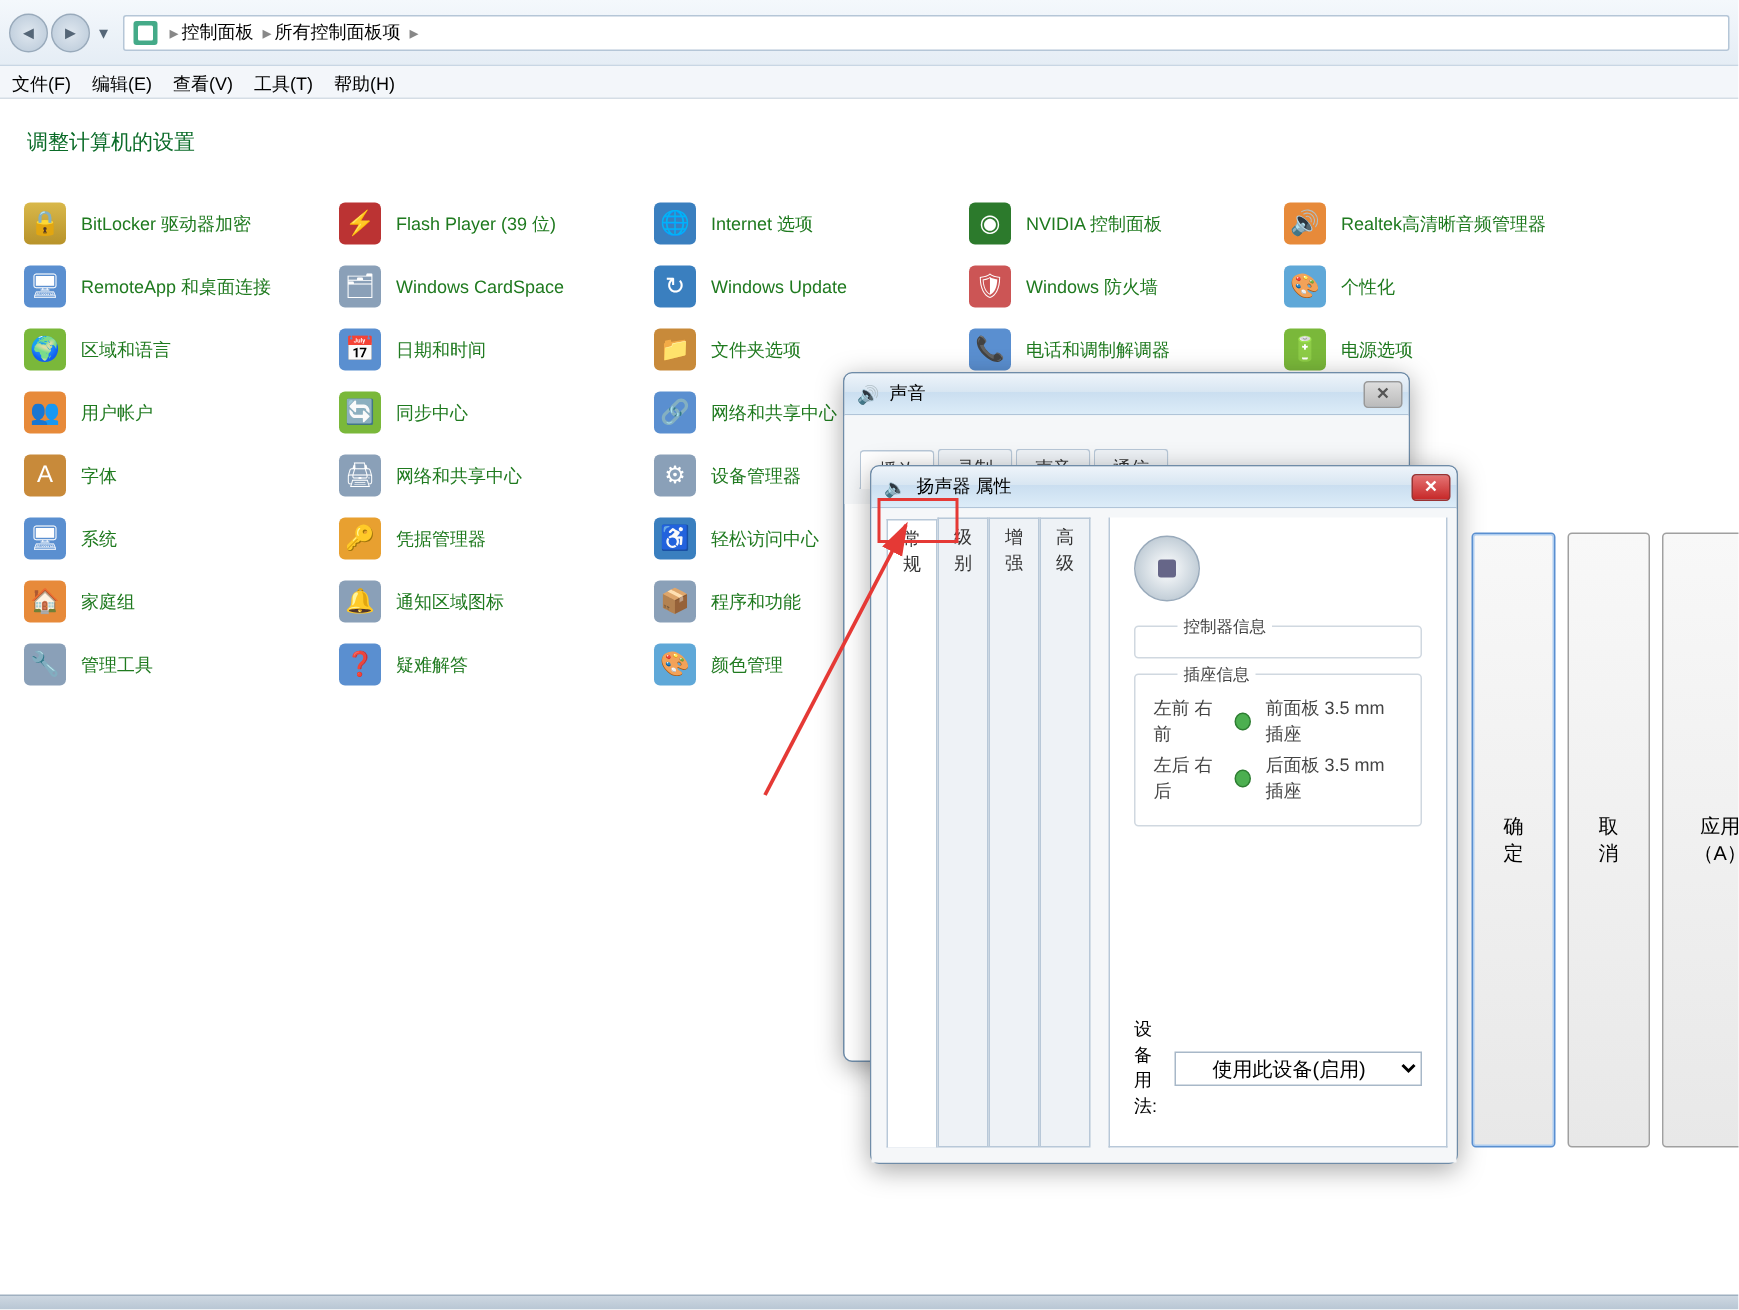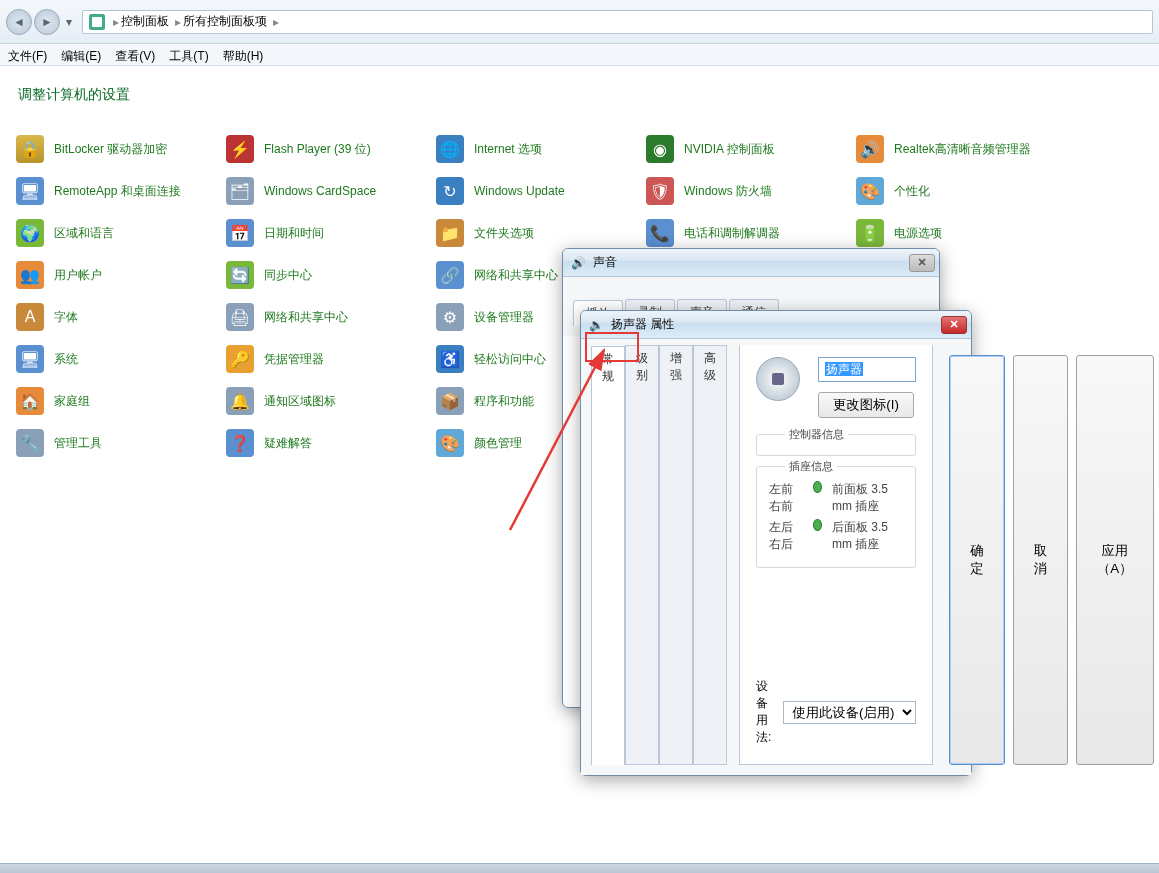--- a/index.html
+++ b/index.html
@@ -66,25 +66,25 @@
 
 .group { border:1px solid #d0d8e0; border-radius:3px; padding:10px 12px; margin-bottom:10px; position:relative; }
 .group-title { position:absolute; top:-8px; left:28px; background:#fff; padding:0 4px; font-size:11px; color:#444; }
 .ctrl-row { display:flex; align-items:center; gap:10px; }
 .crab-ic { width:26px; height:26px; display:flex; align-items:center; justify-content:center; }
 .crab-ic svg{width:26px;height:26px;}
 .ctrl-name { color:#333; }
 .ctrl-vendor { color:#1a5fbf; cursor:pointer; }
 .prop-btn { padding:2px 12px; background:linear-gradient(#f8f8f8,#e8e8e8); border:1px solid #a8a8a8; border-radius:3px; margin-left:auto; }
 
-.jack-row { display:flex; align-items:flex-start; gap:10px; margin:4px 0; color:#444; }
+.jack-row { display:flex; align-items:center; gap:10px; margin:4px 0; color:#444; }
 .jack-dot { width:12px; height:12px; border-radius:50%; background:#4caf50; border:1px solid #2e7d32; }
 
 .device-use { display:flex; align-items:center; gap:12px; margin:10px 0 6px; }
-.device-use select { flex:1; padding:2px 4px; border:1px solid #a8b8c8; background:#fff; }
+.device-use select { flex:1; padding:2px 20px; border:1px solid #a8b8c8; background:#fff; }
 
 .btn-row { display:flex; justify-content:flex-end; gap:8px; padding:10px 4px 0; }
 .btn { padding:3px 20px; background:linear-gradient(#f8f8f8,#e8e8e8); border:1px solid #a0a0a0; border-radius:3px; }
 .btn.primary { border-color:#5a8fd0; box-shadow:0 0 0 1px #aecdf0 inset; }
 
 
 .hl-box { position:absolute; left:585px; top:332px; width:54px; height:30px; border:2px solid #e53935; z-index:30; pointer-events:none; }
 .arrow-svg { position:absolute; left:500px; top:300px; z-index:25; pointer-events:none; }
 
 
@@ -276,24 +276,20 @@
   <div class="win-body">
     <div class="prop-tabs">
       <div class="prop-tab active">常规</div>
       <div class="prop-tab">级别</div>
       <div class="prop-tab">增强</div>
       <div class="prop-tab">高级</div>
     </div>
     <div class="prop-content">
       <div class="prop-top">
         <div class="speaker-ic"></div>
-        <div class="prop-top-r">
-          <div class="name-input"><span class="sel">扬声器</span></div>
-          <button class="change-icon-btn">更改图标(I)</button>
-        </div>
       </div>
 
       <div class="group">
         <div class="group-title">控制器信息</div>
       </div>
 
       <div class="group">
         <div class="group-title">插座信息</div>
         <div class="jack-row">
           <span>左前 右前</span>

